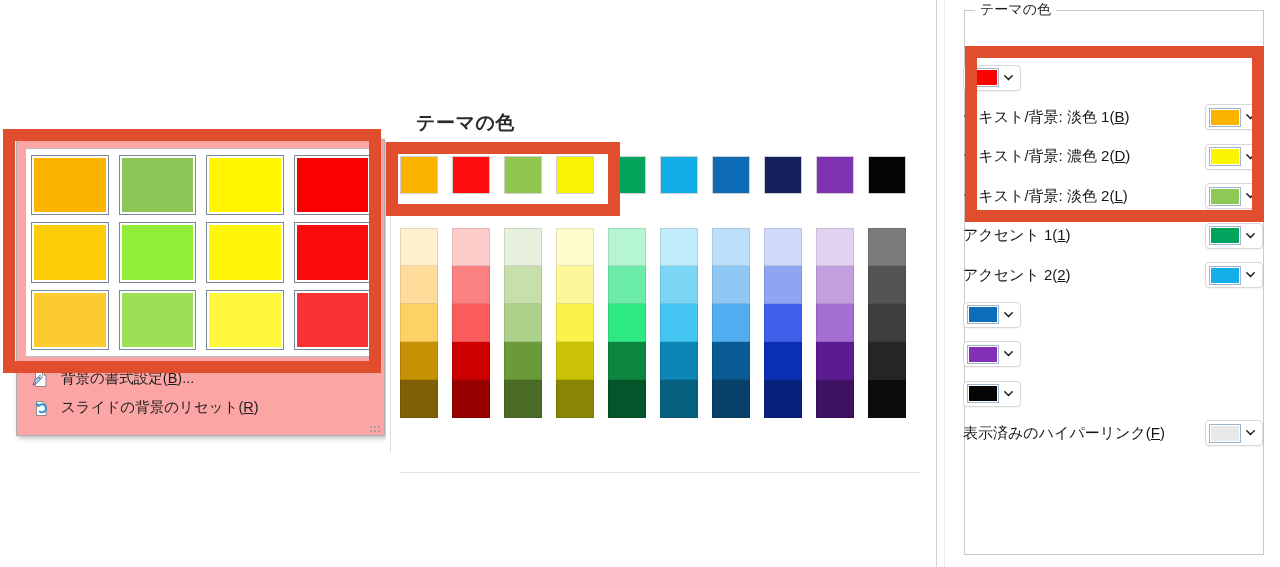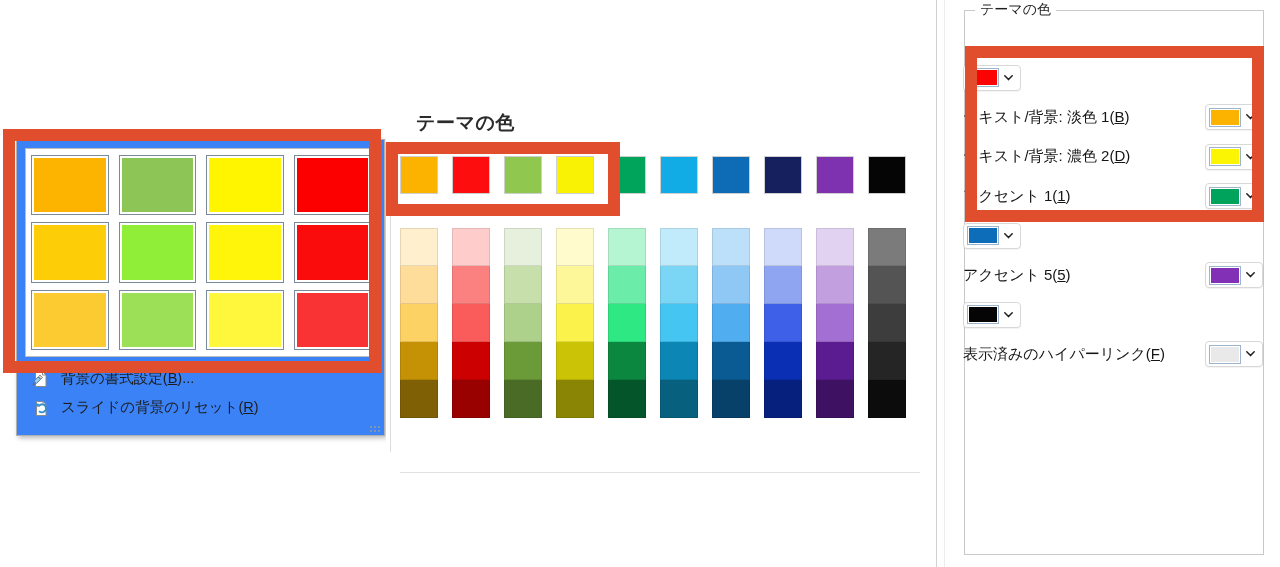--- a/index.html
+++ b/index.html
@@ -6,21 +6,21 @@
   body{
     width:1280px;height:567px;position:relative;overflow:hidden;
     background:#ffffff;
     font-family:"Liberation Sans","DejaVu Sans",sans-serif;
     -webkit-font-smoothing:antialiased;
   }
 
   
   #left-dropdown{
     position:absolute;left:16px;top:139px;width:369px;height:297px;
-    background:#3b82f6;border:1px solid #b0b0b0;
+    background:#fca5a5;border:1px solid #b0b0b0;
     box-shadow:2px 2px 5px rgba(0,0,0,.28);
     box-sizing:border-box;
   }
   #left-gallery{
     position:absolute;left:8px;top:8px;width:352px;height:209px;
     border:1px solid #bdbdbd;background:#ffffff;box-sizing:border-box;
     padding:6px 5px;
   }
   #left-gallery .grid{
     display:grid;grid-template-columns:repeat(4,1fr);
@@ -334,46 +334,71 @@
           <div class="cr-swatch" style="background: rgb(251, 244, 3);"></div>
         </div>
         <div class="cr-chevron">
           <svg width="9" height="6" viewBox="0 0 9 6">
             <path d="M.8.8 4.5 4.6 8.2.8" fill="none" stroke="#222" stroke-width="1.5" stroke-linecap="round" stroke-linejoin="round"></path>
           </svg>
         </div>
       </div>
     </div>
     <div class="color-row">
+      <div class="cr-label">テキスト/背景: 淡色 2(<u>L</u>)</div>
+      <div class="cr-button">
+        <div class="cr-swatch-wrap">
+          <div class="cr-swatch" style="background: rgb(144, 200, 86);"></div>
+        </div>
+        <div class="cr-chevron">
+          <svg width="9" height="6" viewBox="0 0 9 6">
+            <path d="M.8.8 4.5 4.6 8.2.8" fill="none" stroke="#222" stroke-width="1.5" stroke-linecap="round" stroke-linejoin="round"></path>
+          </svg>
+        </div>
+      </div>
+    </div>
+    <div class="color-row">
       <div class="cr-label">アクセント 1(<u>1</u>)</div>
       <div class="cr-button">
         <div class="cr-swatch-wrap">
           <div class="cr-swatch" style="background: rgb(0, 163, 91);"></div>
         </div>
         <div class="cr-chevron">
           <svg width="9" height="6" viewBox="0 0 9 6">
             <path d="M.8.8 4.5 4.6 8.2.8" fill="none" stroke="#222" stroke-width="1.5" stroke-linecap="round" stroke-linejoin="round"></path>
           </svg>
         </div>
       </div>
     </div>
     <div class="color-row">
+      <div class="cr-label">アクセント 2(<u>2</u>)</div>
+      <div class="cr-button">
+        <div class="cr-swatch-wrap">
+          <div class="cr-swatch" style="background: rgb(20, 174, 232);"></div>
+        </div>
+        <div class="cr-chevron">
+          <svg width="9" height="6" viewBox="0 0 9 6">
+            <path d="M.8.8 4.5 4.6 8.2.8" fill="none" stroke="#222" stroke-width="1.5" stroke-linecap="round" stroke-linejoin="round"></path>
+          </svg>
+        </div>
+      </div>
+    </div>
+    <div class="color-row">
       <div class="cr-button">
         <div class="cr-swatch-wrap">
           <div class="cr-swatch" style="background: rgb(13, 109, 184);"></div>
         </div>
         <div class="cr-chevron">
           <svg width="9" height="6" viewBox="0 0 9 6">
             <path d="M.8.8 4.5 4.6 8.2.8" fill="none" stroke="#222" stroke-width="1.5" stroke-linecap="round" stroke-linejoin="round"></path>
           </svg>
         </div>
       </div>
     </div>
     <div class="color-row">
-      <div class="cr-label">アクセント 5(<u>5</u>)</div>
       <div class="cr-button">
         <div class="cr-swatch-wrap">
           <div class="cr-swatch" style="background: rgb(130, 48, 181);"></div>
         </div>
         <div class="cr-chevron">
           <svg width="9" height="6" viewBox="0 0 9 6">
             <path d="M.8.8 4.5 4.6 8.2.8" fill="none" stroke="#222" stroke-width="1.5" stroke-linecap="round" stroke-linejoin="round"></path>
           </svg>
         </div>
       </div>

